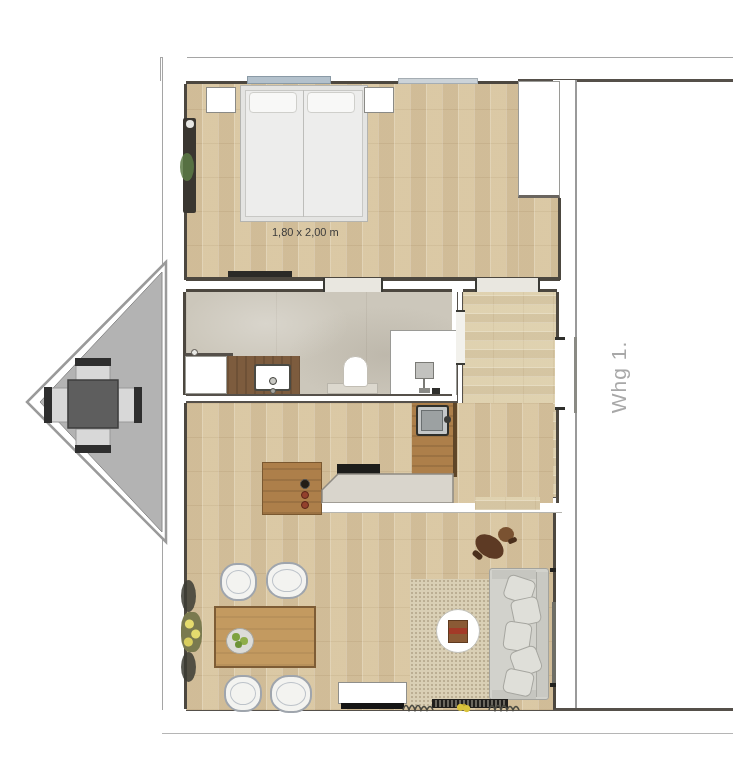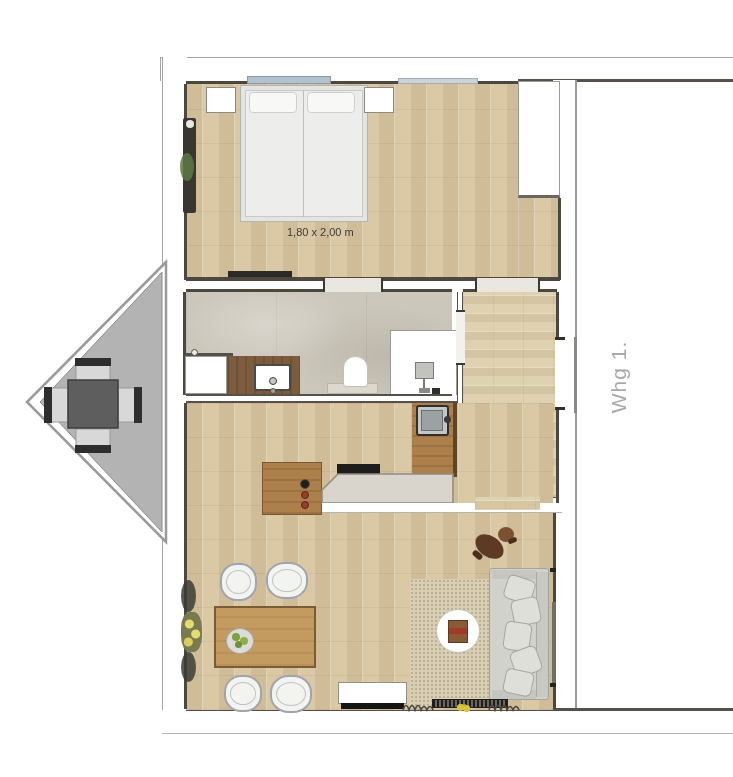--- a/index.html
+++ b/index.html
@@ -65,21 +65,21 @@
   <div class="abs" style="left:249px;top:92px;width:48px;height:21px;background:#f8f8f7;border:1px solid #cfcfcb;border-radius:4px;box-sizing:border-box;"></div>
   <div class="abs" style="left:307px;top:92px;width:48px;height:21px;background:#f8f8f7;border:1px solid #cfcfcb;border-radius:4px;box-sizing:border-box;"></div>
   <div class="abs" style="left:206px;top:87px;width:30px;height:26px;background:#ffffff;border:1px solid #8a8a86;box-sizing:border-box;"></div>
   <div class="abs" style="left:364px;top:87px;width:30px;height:26px;background:#ffffff;border:1px solid #8a8a86;box-sizing:border-box;"></div>
 
   <div class="abs" style="left:183px;top:118px;width:13px;height:95px;background:#3a3630;border-radius:2px;"></div>
   <div class="abs dot" style="left:180px;top:153px;width:14px;height:28px;background:#5c7a45;opacity:.85;"></div>
   <div class="abs dot" style="left:186px;top:120px;width:8px;height:8px;background:#e8e8e4;"></div>
   <div class="abs" style="left:228px;top:271px;width:64px;height:8px;background:#2b2a27;"></div>
 
-  <div class="abs" id="bed-label" style="left:287px;top:226px;">1,80 x 2,00 m</div>
+  <div class="abs" id="bed-label" style="left:272px;top:226px;">1,80 x 2,00 m</div>
 
   <div class="abs edge" style="left:186px;top:277px;width:374px;height:4px;"></div>
   <div class="abs wall" style="left:162px;top:281px;width:398px;height:8px;"></div>
   <div class="abs edge" style="left:186px;top:289px;width:266px;height:3px;"></div>
   <div class="abs edge" style="left:463px;top:289px;width:94px;height:3px;"></div>
   <div class="abs opening" style="left:323px;top:278px;width:60px;height:15px;"></div>
   <div class="abs opening" style="left:475px;top:278px;width:65px;height:15px;"></div>
 
   <div class="abs tile" style="left:186px;top:292px;width:266px;height:105px;"></div>
   <div class="abs edge" style="left:183px;top:292px;width:3px;height:105px;"></div>

